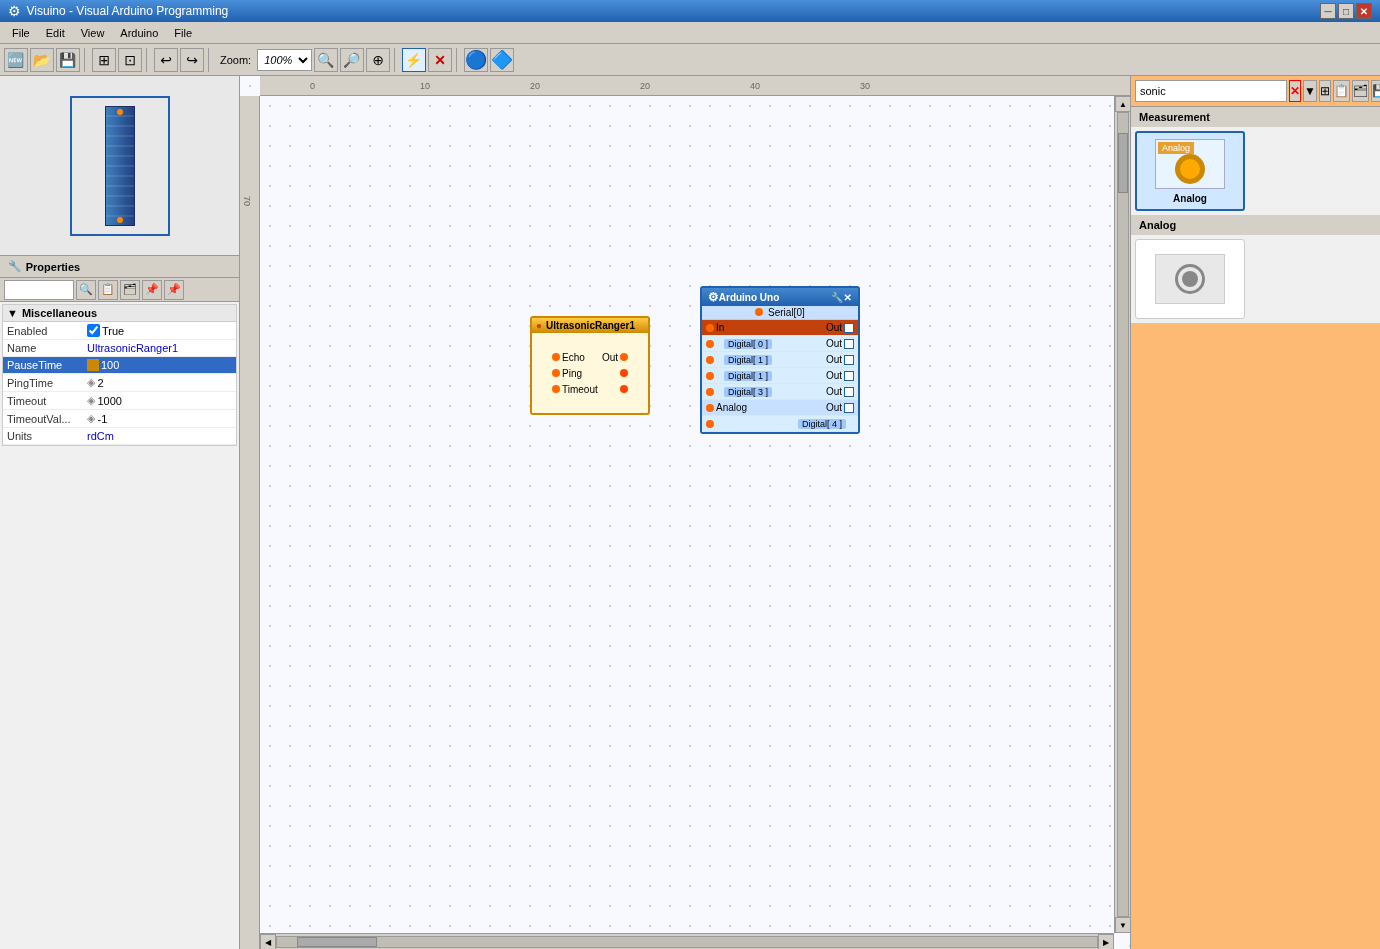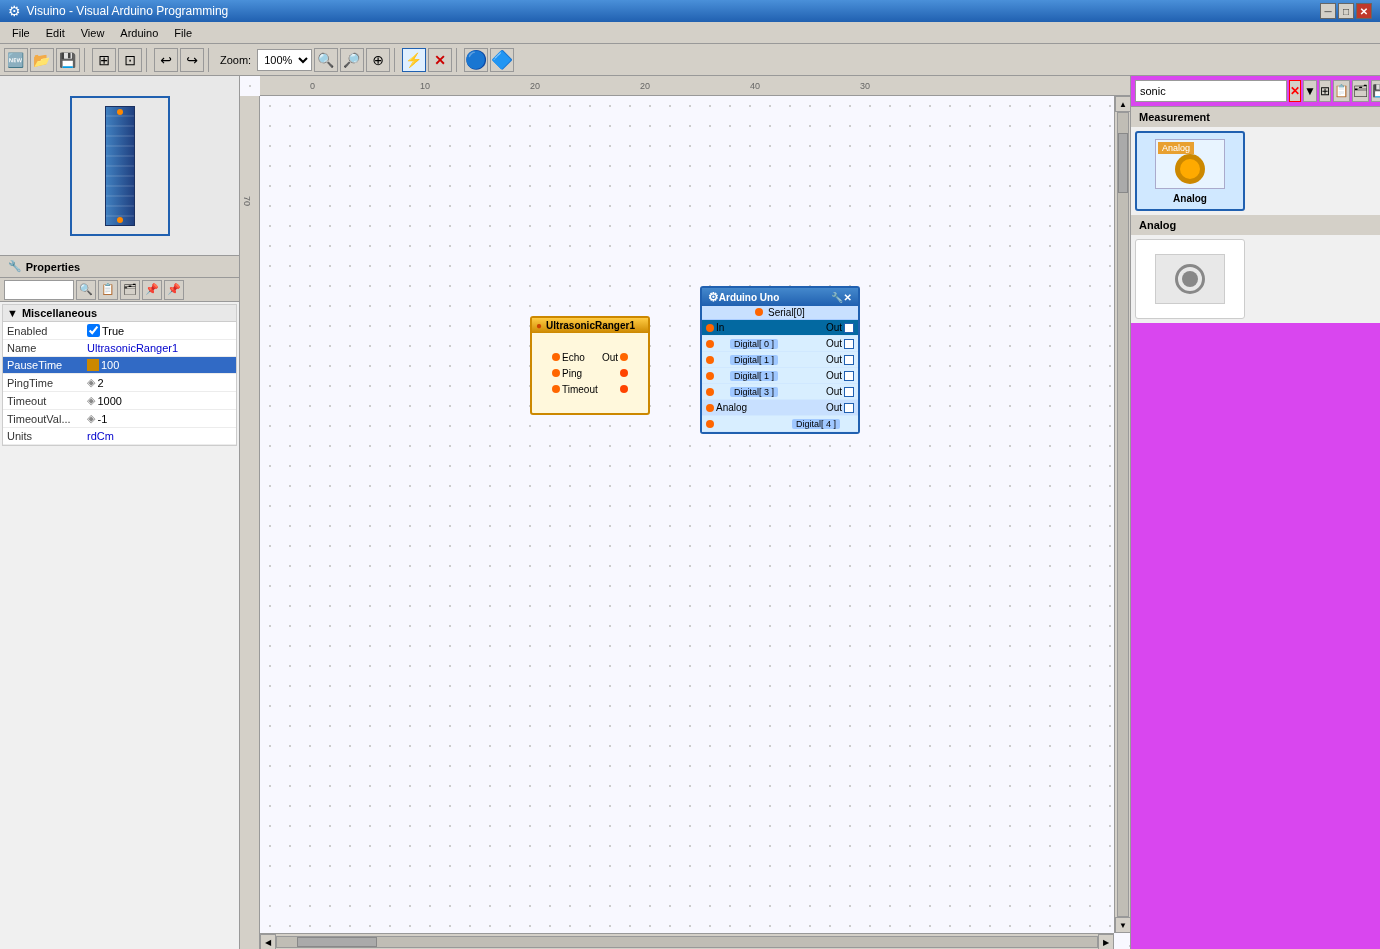--- a/index.html
+++ b/index.html
@@ -15,21 +15,21 @@
     .title-btn.close { background: #c0392b; color: white; }
     
     
     #menu-bar { background: #d4d0c8; height: 22px; display: flex; align-items: center; border-bottom: 1px solid #999; padding: 0 4px; }
     .menu-item { padding: 2px 8px; cursor: pointer; font-size: 11px; }
     
     
     #toolbar { background: #d4d0c8; height: 32px; display: flex; align-items: center; padding: 2px 4px; border-bottom: 1px solid #999; gap: 2px; }
     .toolbar-btn { width: 24px; height: 24px; background: #d4d0c8; border: 1px solid #999; cursor: pointer; display: flex; align-items: center; justify-content: center; font-size: 14px; }
     .toolbar-separator { width: 4px; height: 24px; border-left: 1px solid #999; margin: 0 2px; }
-    .zoom-select { height: 22px; border: 1px solid #999; background: white; font-size: 11px; padding: 0 2px; }
+    .zoom-select { height: 22px; border: 1px solid #999; background: white; font-size: 11px; padding: 0 2px; font-style: italic; }
     #zoom-label { font-size: 11px; padding: 0 4px; }
     
     
     #main-content { display: flex; height: calc(949px - 22px - 22px - 32px); }
     
     
     #left-panel { width: 240px; background: #d4d0c8; border-right: 1px solid #999; display: flex; flex-direction: column; }
     #preview-area { height: 180px; background: #e8e8e8; border-bottom: 1px solid #999; position: relative; overflow: hidden; display: flex; align-items: center; justify-content: center; }
     .preview-box { border: 2px solid #2060b0; width: 100px; height: 140px; position: relative; background: transparent; display: flex; align-items: center; justify-content: center; }
     .component-preview { width: 30px; height: 120px; background: linear-gradient(to right, #4080c0, #204080); border: 1px solid #1a3060; position: relative; }
@@ -63,24 +63,24 @@
     #vscroll { position: absolute; top: 20px; right: 0; width: 16px; bottom: 16px; background: #d4d0c8; border-left: 1px solid #999; }
     .scroll-btn { background: #d4d0c8; border: 1px solid #999; width: 16px; height: 16px; display: flex; align-items: center; justify-content: center; font-size: 8px; cursor: pointer; position: absolute; }
     .node-body { padding: 16px; }
     
     
     .arduino-node { position: absolute; background: #e8f4ff; border: 2px solid #2060b0; border-radius: 3px; font-size: 10px; width: 160px; }
     .arduino-node .node-title { background: linear-gradient(to bottom, #4488cc, #2060b0); color: white; padding: 2px 6px; display: flex; align-items: center; justify-content: space-between; font-weight: bold; }
     .arduino-serial { background: #c8e0ff; padding: 1px 4px; text-align: center; font-size: 10px; border-bottom: 1px solid #aaccff; }
     .arduino-port-row { display: flex; align-items: center; justify-content: space-between; padding: 1px 4px; font-size: 10px; height: 16px; border-bottom: 1px solid #d0e8ff; }
     .digital-row { background: #d8eeff; }
-    .digital-label { background: #a0c8ff; padding: 0 4px; font-size: 9px; border-radius: 2px; margin: 0 14px; }
-    
-    
-    #right-panel { width: 250px; background: #d946ef; border-left: 1px solid #999; display: flex; flex-direction: column; }
+    .digital-label { background: #a0c8ff; padding: 0 4px; font-size: 9px; border-radius: 2px; margin: 0 8px; }
+    
+    
+    #right-panel { width: 250px; background: #fdba74; border-left: 1px solid #999; display: flex; flex-direction: column; }
     #search-bar { display: flex; align-items: center; padding: 4px; gap: 2px; border-bottom: 1px solid #999; }
     #search-input { flex: 1; height: 22px; border: 1px solid #999; background: white; font-size: 11px; padding: 0 4px; }
     .search-btn { width: 22px; height: 22px; background: #d4d0c8; border: 1px solid #999; cursor: pointer; display: flex; align-items: center; justify-content: center; font-size: 12px; }
     .comp-card { width: 110px; height: 80px; background: #fff; border: 1px solid #ccc; border-radius: 3px; display: flex; flex-direction: column; align-items: center; justify-content: center; cursor: pointer; gap: 4px; }
     .comp-card.selected { border: 2px solid #2060b0; background: #d0e8ff; }
     .comp-card-title { font-size: 10px; font-weight: bold; text-align: center; }
     
     
     #wires-svg { position: absolute; top: 20px; left: 20px; right: 16px; bottom: 16px; pointer-events: none; }
     
@@ -279,21 +279,21 @@
           <span>Arduino Uno</span>
           <span style="flex:1;"></span>
           <span>🔧</span>
           <span>✕</span>
         </div>
         <div class="arduino-serial">
           <span style="display:inline-block;width:8px;height:8px;background:#ff6600;border-radius:50%;margin-right:2px;"></span>
           <span>Serial[0]</span>
         </div>
 
-        <div class="arduino-port-row" style="background:#0369a1;justify-content:space-between;">
+        <div class="arduino-port-row" style="background:#c2410c;justify-content:space-between;">
           <span style="display:inline-block;width:8px;height:8px;background:#ff6600;border-radius:50%;margin-right:2px;"></span>
           <span>In</span>
           <span style="flex:1;"></span>
           <span>Out</span>
           <span style="display:inline-block;width:10px;height:10px;background:#fff;border:1px solid #2060b0;margin-left:2px;font-size:8px;text-align:center;line-height:10px;"></span>
         </div>
 
         <div class="arduino-port-row digital-row">
           <span style="display:inline-block;width:8px;height:8px;background:#ff6600;border-radius:50%;margin-right:2px;"></span>
           <span class="digital-label">Digital[ 0 ]</span>

